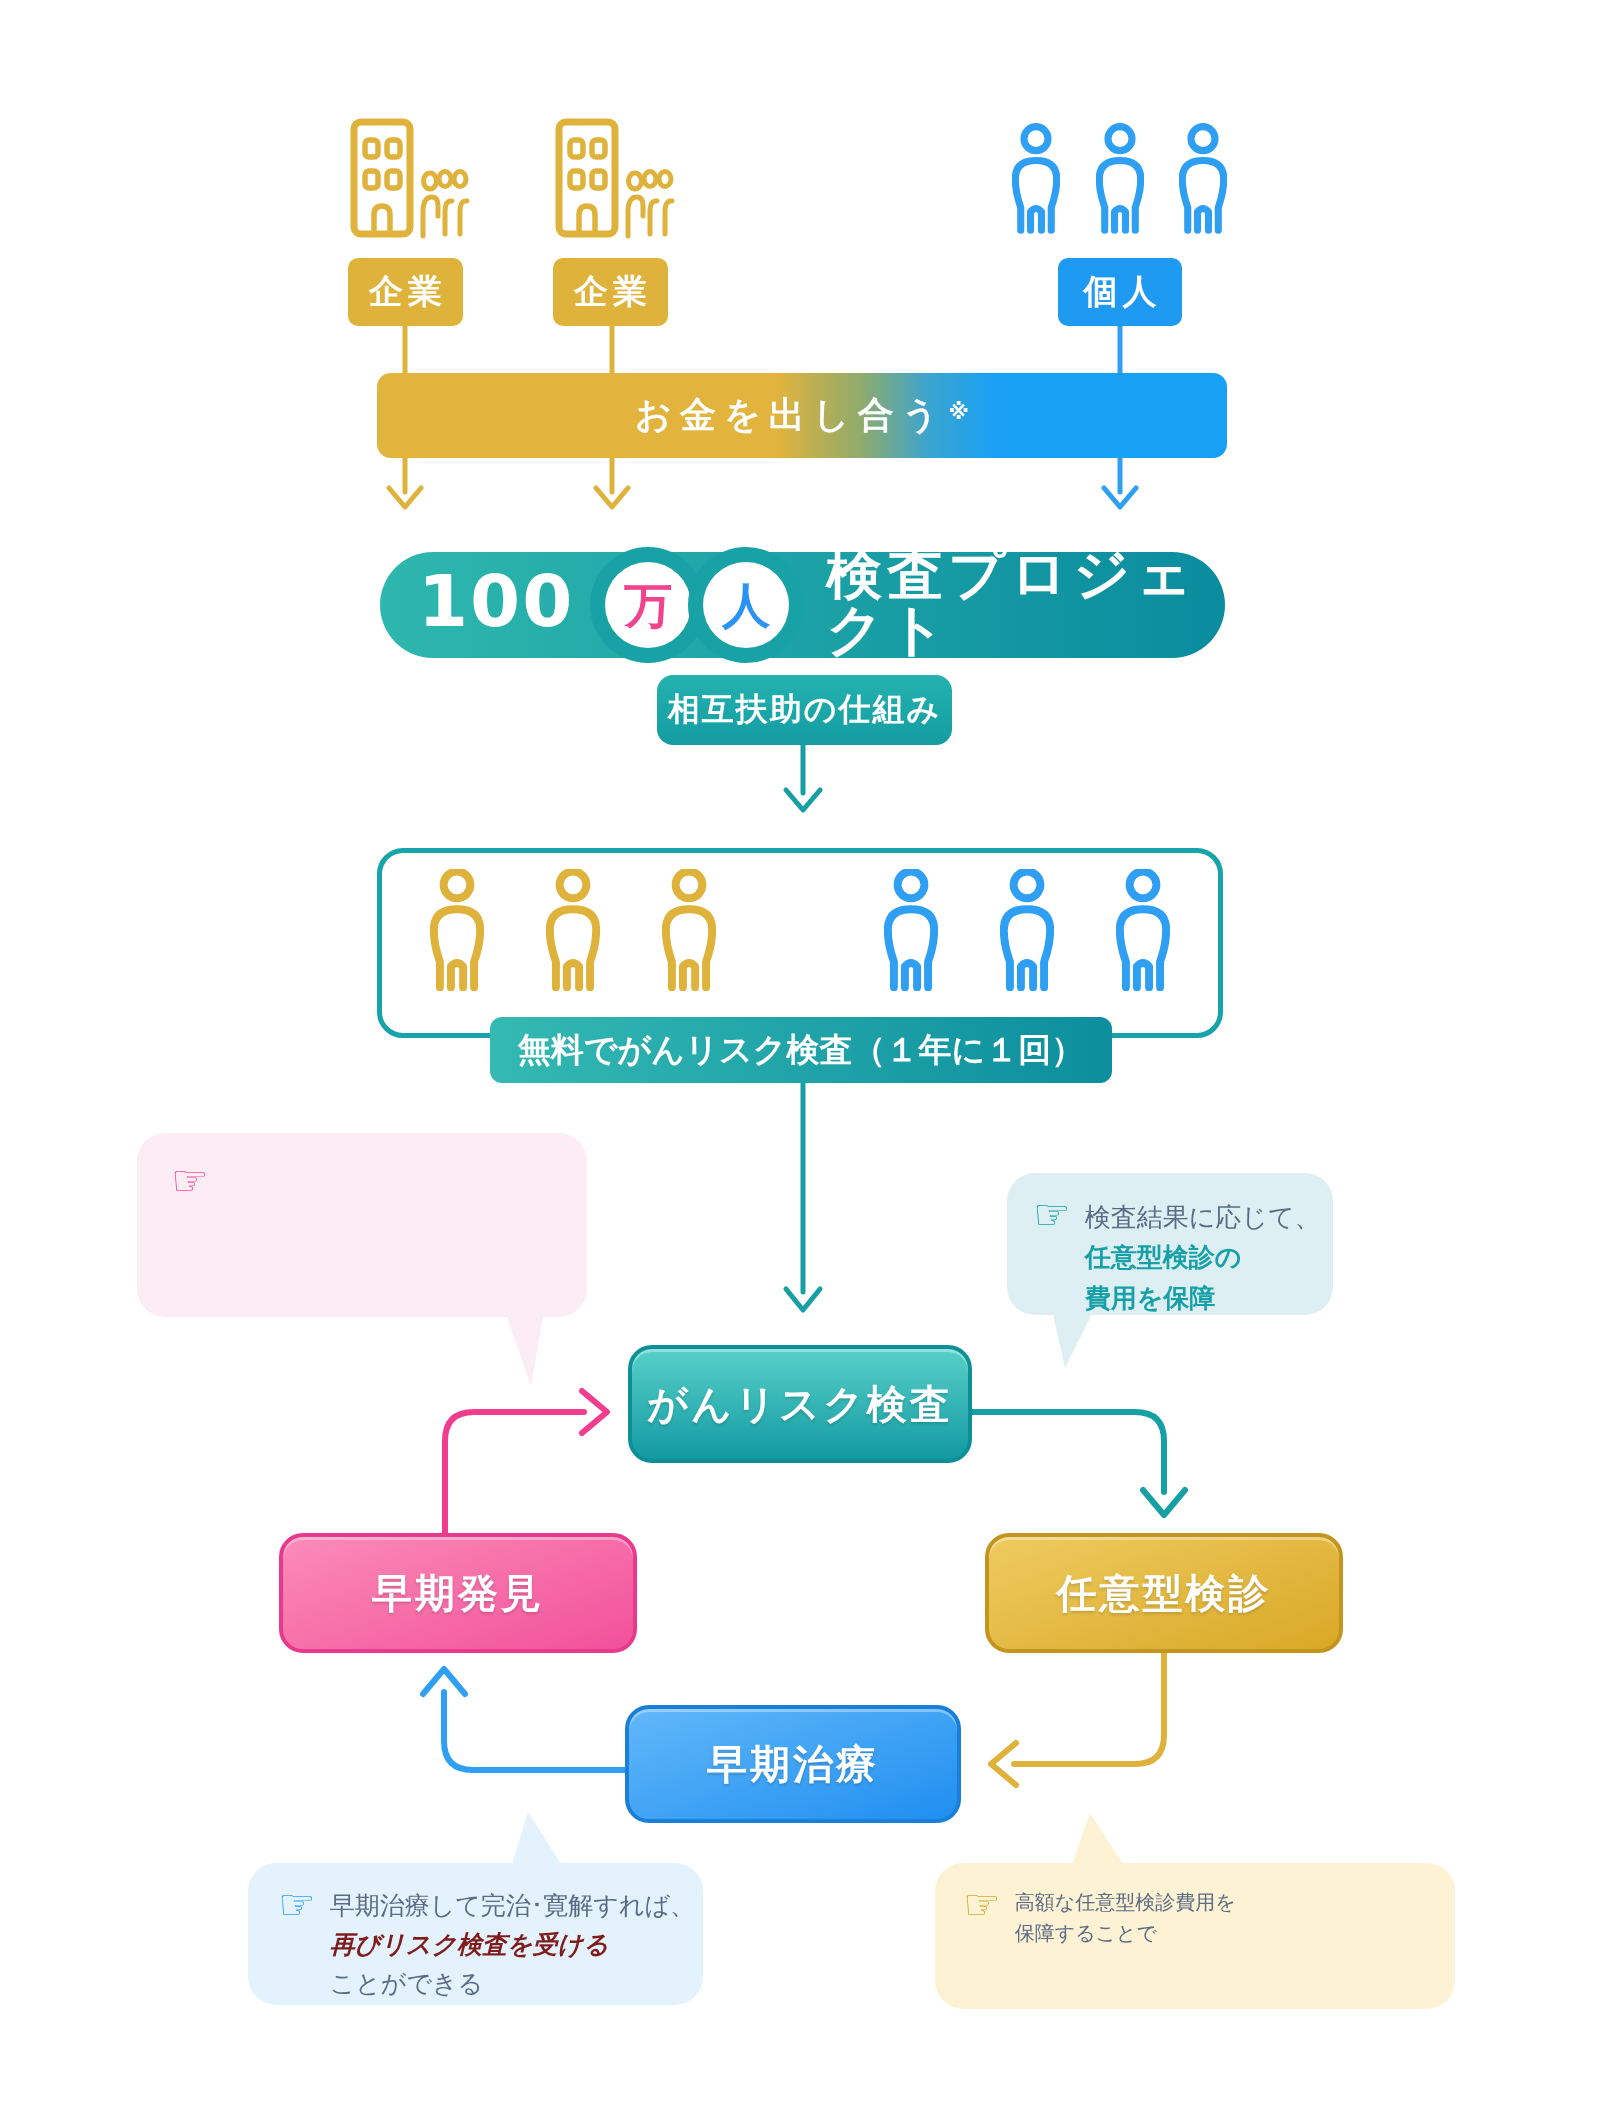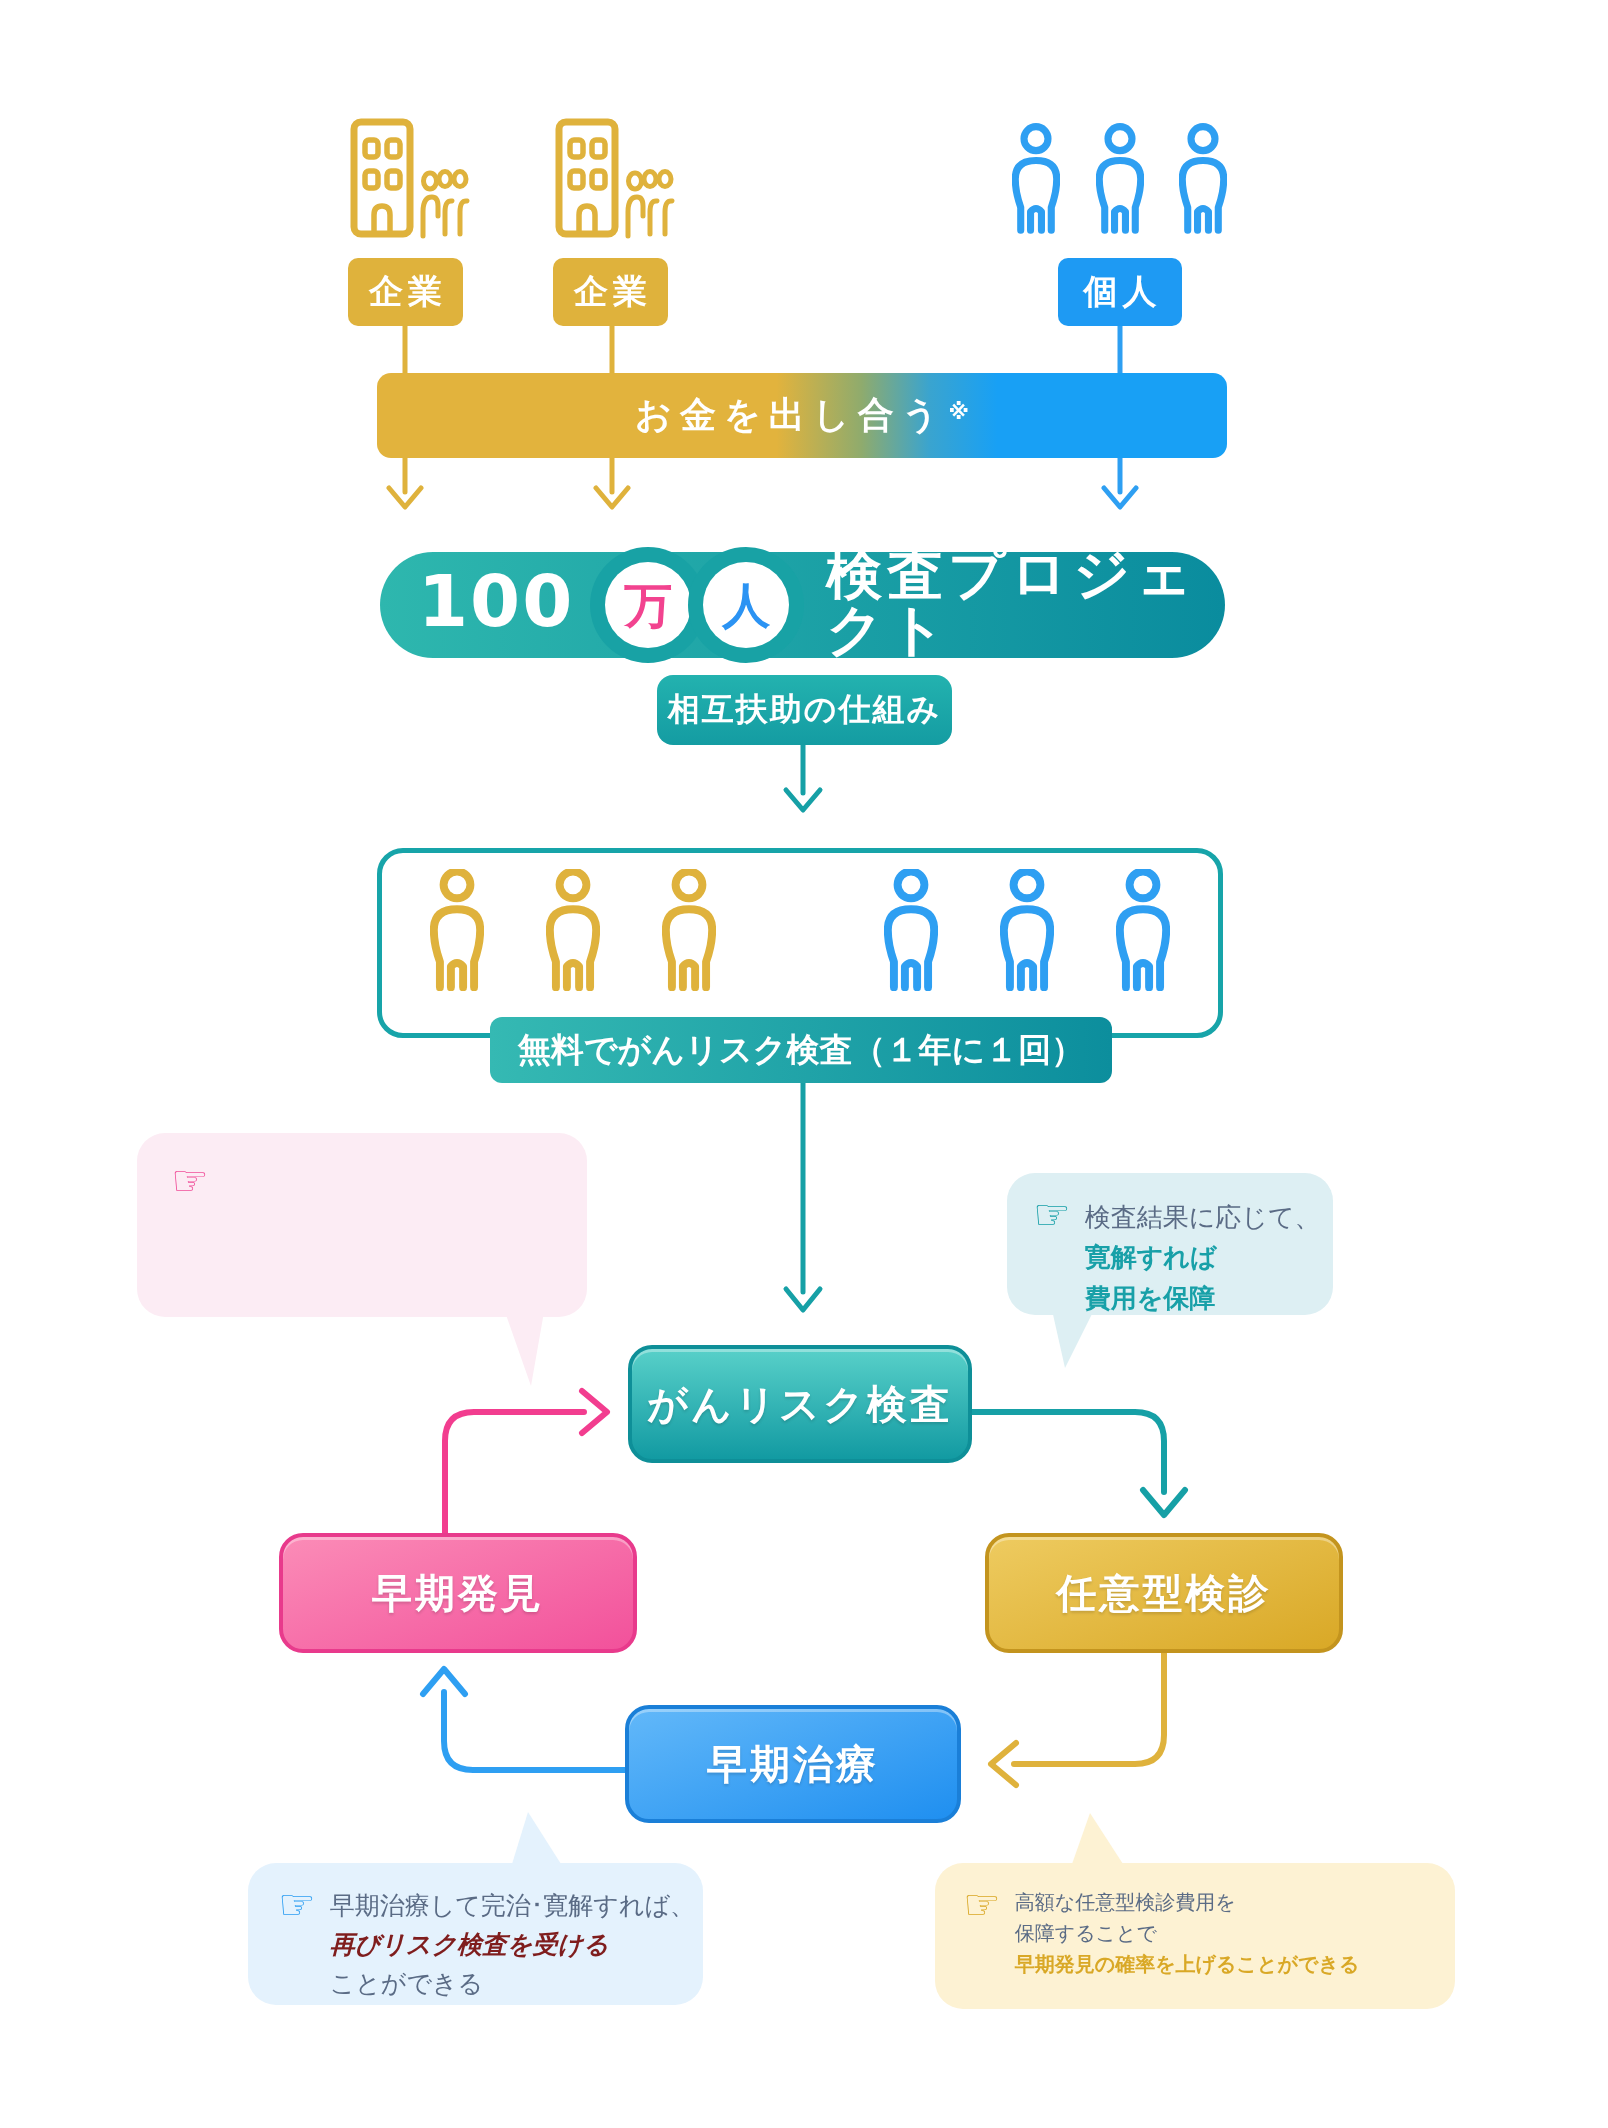--- a/index.html
+++ b/index.html
@@ -276,42 +276,41 @@
   <div class="abs tail tail-survival"></div>
   <div class="abs callout co-survival">
     <span class="hand">☞</span>
   </div>
 
   <div class="abs tail tail-coverage"></div>
   <div class="abs callout co-coverage">
     <span class="hand">☞</span>
     <div class="lines">
       <span class="co-line">検査結果に応じて、</span>
-      <span class="co-line co-em em-teal">寛解すれば</span>
+      <span class="co-line co-em em-teal">任意型検診の</span>
       <span class="co-line co-em em-teal">費用を保障</span>
     </div>
   </div>
 
   <div class="abs tail tail-retest"></div>
   <div class="abs callout co-retest">
     <span class="hand">☞</span>
     <div class="lines">
       <span class="co-line">早期治療して完治･寛解すれば、</span>
       <span class="co-line co-em em-blue">再びリスク検査を受ける</span>
       <span class="co-line">ことができる</span>
     </div>
   </div>
 
   <div class="abs tail tail-probability"></div>
   <div class="abs callout co-probability">
     <span class="hand">☞</span>
     <div class="lines">
       <span class="co-line">高額な任意型検診費用を</span>
       <span class="co-line">保障することで</span>
-      <span class="co-line co-em em-gold">早期発見の確率を上げることができる</span>
     </div>
   </div>
 
   <div class="abs flow-box fb-risk">
     <span>がんリスク検査</span>
   </div>
   <div class="abs flow-box fb-detect">
     <span>早期発見</span>
   </div>
   <div class="abs flow-box fb-screen">

